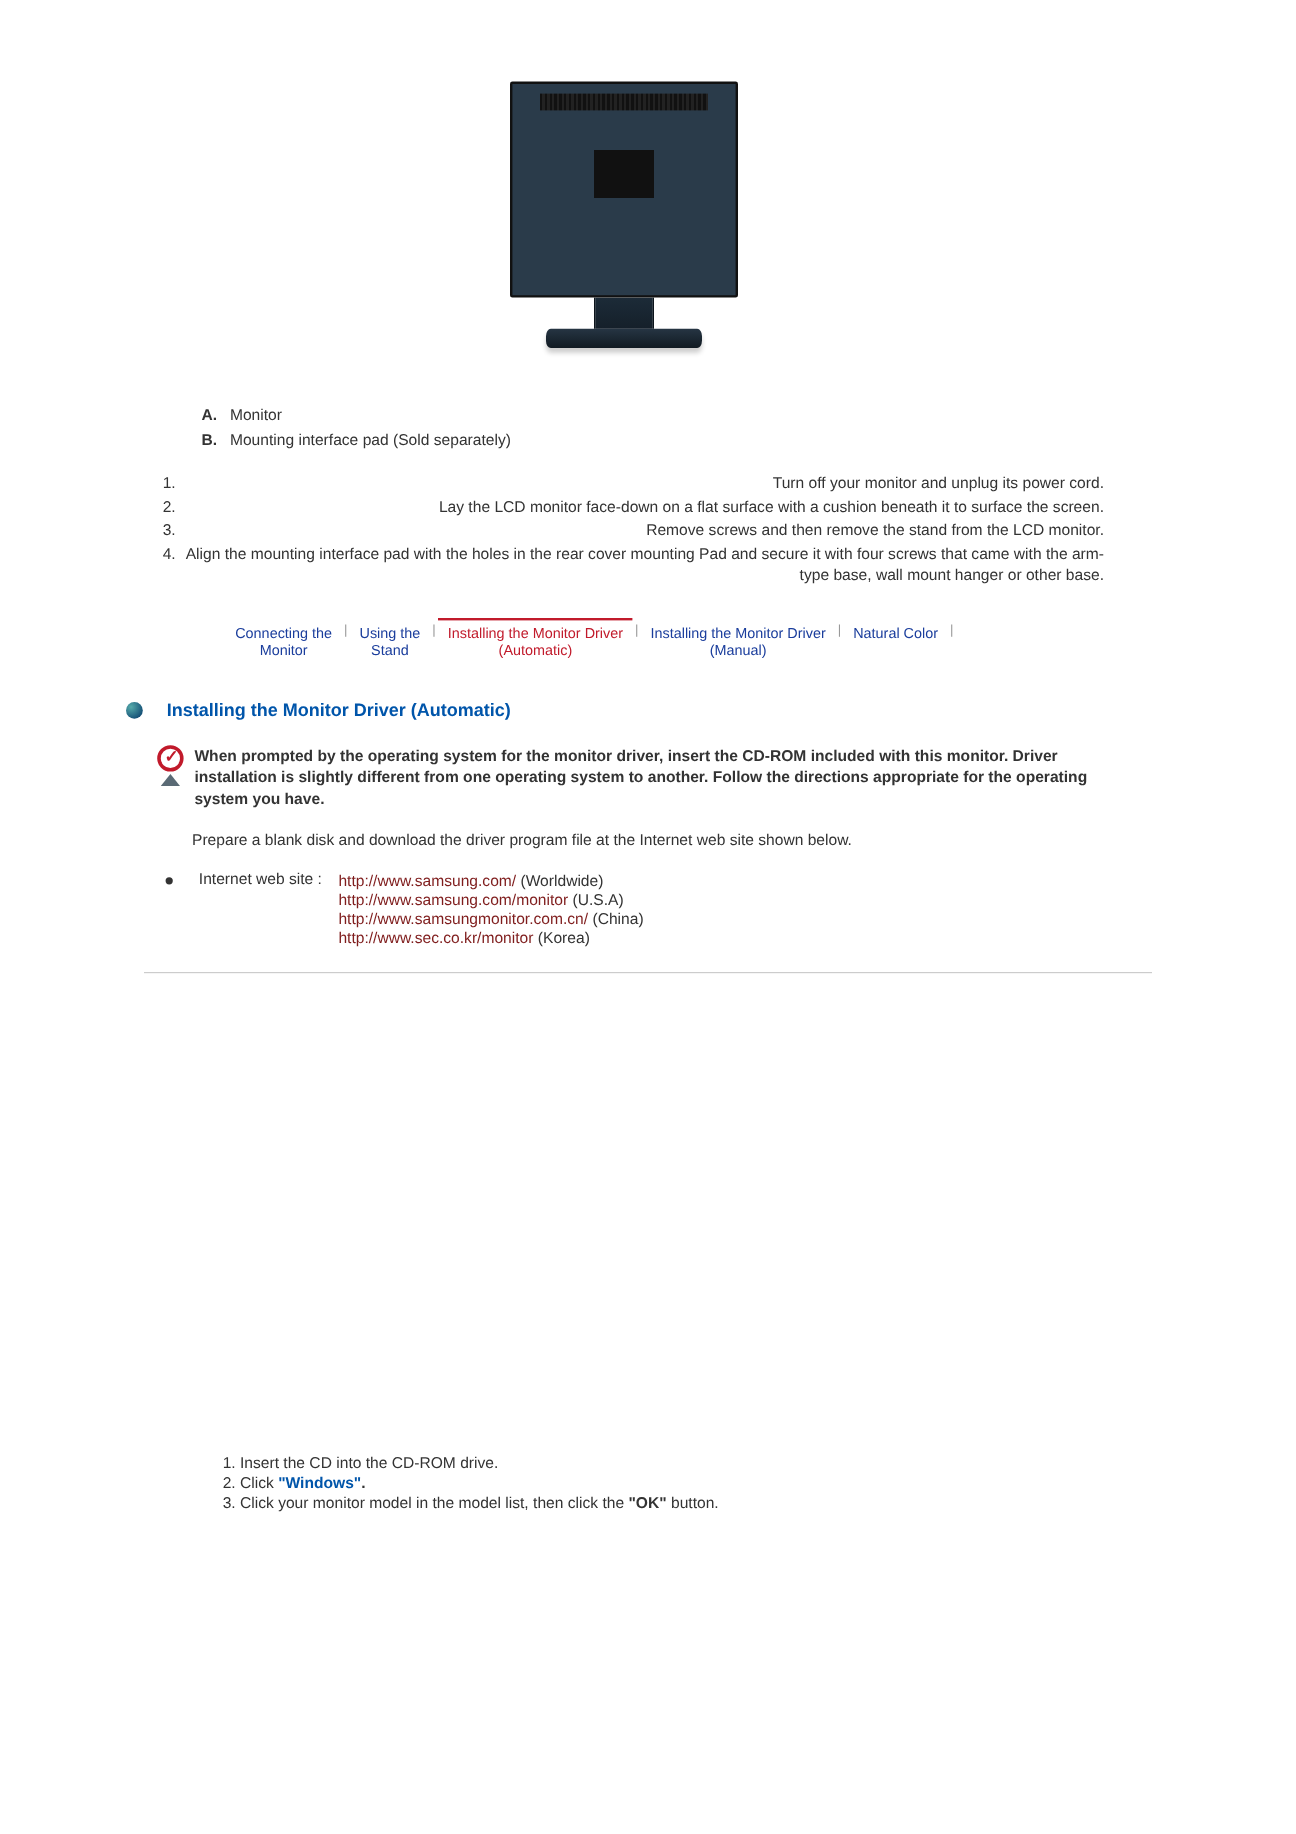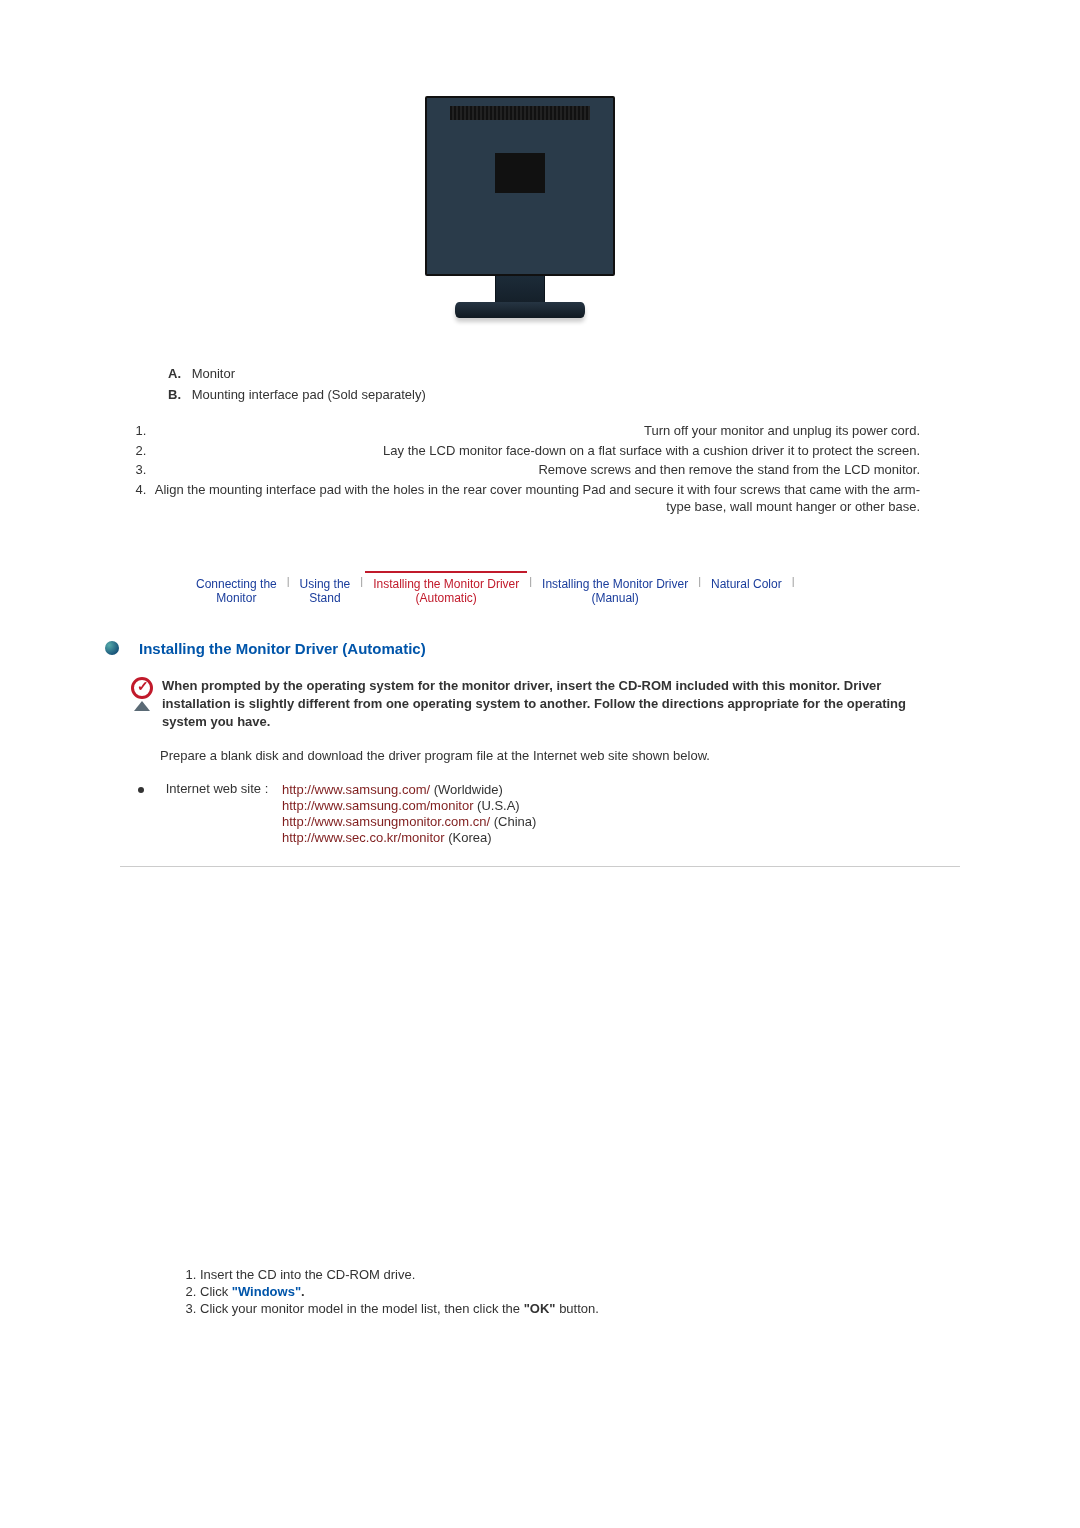--- a/index.html
+++ b/index.html
@@ -8,21 +8,21 @@
     background: #fff;
     font-family: Arial, Helvetica, sans-serif;
     font-size: 13px;
     color: #333;
     width: 1080px;
   }
   .page {
     width: 1039px;
     min-height: 1528px;
     position: relative;
-    padding-top: 96px;
+    padding-top: 68px;
     box-sizing: border-box;
   }
   .monitor-image {
     width: 210px;
     height: 240px;
     margin: 0 auto 30px auto;
     display: flex;
     flex-direction: column;
     align-items: center;
   }
@@ -90,21 +90,21 @@
     margin: 20px 0 0 -28px;
     padding-left: 18px;
     text-align: right;
   }
   ol.steps li {
     margin: 2px 0;
     line-height: 1.35;
   }
 
   .tabbar {
-    margin-top: 55px;
+    margin-top: 27px;
     margin-left: 28px;
     display: flex;
     align-items: flex-start;
   }
   .tab {
     color: #1a3d9c;
     font-size: 12px;
     text-align: center;
     padding: 4px 8px;
     border-top: 2px solid transparent;
@@ -246,21 +246,21 @@
         <span>Monitor</span>
       </div>
       <div class="row">
         <span class="letter">B.</span>
         <span>Mounting interface pad (Sold separately)</span>
       </div>
     </div>
 
     <ol class="steps">
       <li>Turn off your monitor and unplug its power cord.</li>
-      <li>Lay the LCD monitor face-down on a flat surface with a cushion driver it to protect the screen.</li>
+      <li>Lay the LCD monitor face-down on a flat surface with a cushion beneath it to surface the screen.</li>
       <li>Remove screws and then remove the stand from the LCD monitor.</li>
       <li>Align the mounting interface pad with the holes in the rear cover mounting Pad and secure it with four screws that came with the arm-type base, wall mount hanger or other base.</li>
     </ol>
 
     <div class="tabbar">
       <div class="tab">Connecting the
 Monitor</div>
       <div class="tabsep">|</div>
       <div class="tab">Using the
 Stand</div>

